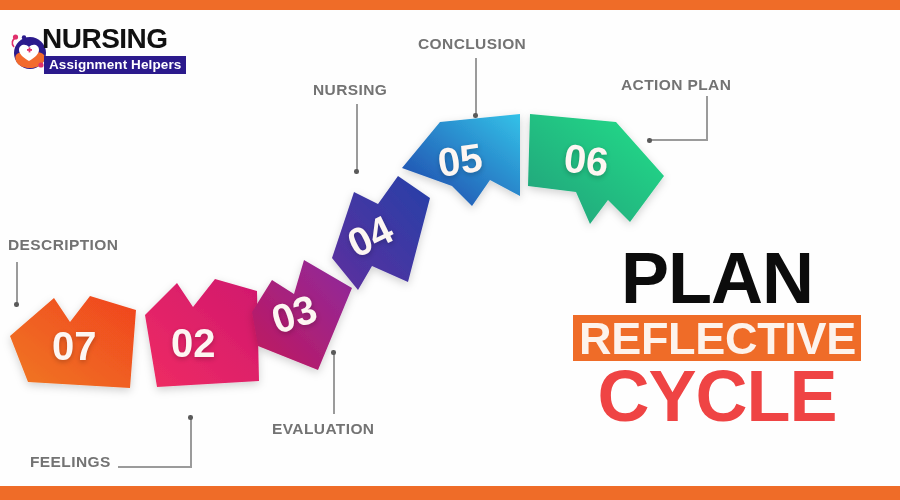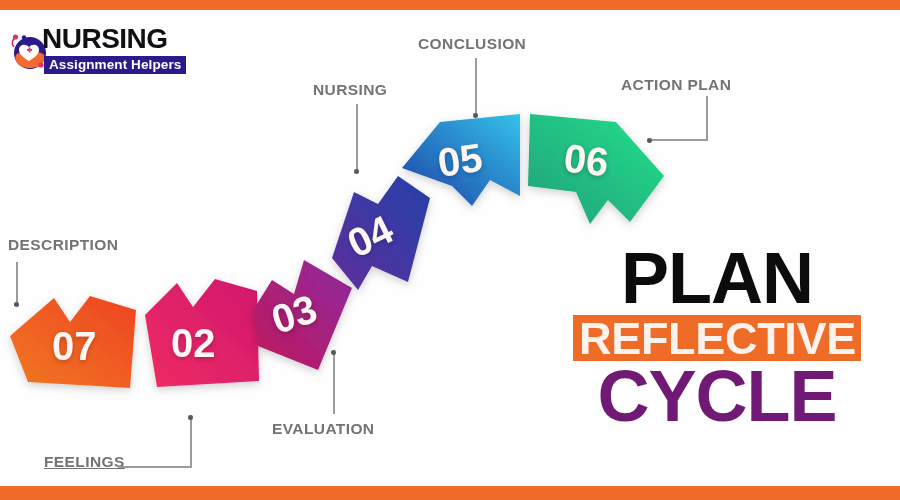--- a/index.html
+++ b/index.html
@@ -43,21 +43,21 @@
   .conn-v{width:1.6px;}
   .conn-h{height:1.6px;}
   .dot{position:absolute;width:4.5px;height:4.5px;border-radius:50%;background:#5a5a5a;}
 
   
   #title{position:absolute;left:534px;top:244px;width:366px;}
   .t-line{font-weight:bold;line-height:0.96;}
   #t-gibbs{font-size:72px;color:#0c0c0c;letter-spacing:-1px;}
   #t-reflect-wrap{background:#ef6c28;display:inline-block;padding:1px 5px 0 6px;margin-top:2px;}
   #t-reflect{font-size:45px;color:#fdf3ec;letter-spacing:-0.3px;line-height:1.0;}
-  #t-cycle{font-size:72px;color:#701a75;letter-spacing:-1px;margin-top:1px;}
+  #t-cycle{font-size:72px;color:#ef4444;letter-spacing:-1px;margin-top:1px;}
 </style>
 </head>
 <body>
 
 <div id="stage">
 
   <div class="bar-top"></div>
   <div class="bar-bottom"></div>
 
   <div id="logo">
@@ -172,21 +172,21 @@
       </defs>
       <path filter="url(#sh6)" fill="url(#g6)" d="M6 6 L92 14 L140 68 L106 114 L84 92 L66 116 L52 84 L4 78 Z"></path>
     </svg>
     <div class="num" style="left:40px;top:30px;font-size:40px;transform:rotate(6deg);">06</div>
   </div>
 
   <div class="lbl lbl-lg" style="left:8px;top:236px;">DESCRIPTION</div>
   <div class="conn conn-v" style="left:16px;top:262px;height:42px;"></div>
   <div class="dot" style="left:14px;top:302px;"></div>
 
-  <div class="lbl lbl-lg" style="left:44px;top:453px;text-decoration:underline;">FEELINGS</div>
+  <div class="lbl lbl-lg" style="left:30px;top:453px;">FEELINGS</div>
   <div class="conn conn-h" style="left:118px;top:466px;width:74px;"></div>
   <div class="conn conn-v" style="left:190px;top:418px;height:49px;"></div>
   <div class="dot" style="left:188px;top:415px;"></div>
 
   <div class="lbl lbl-lg" style="left:272px;top:420px;">EVALUATION</div>
   <div class="conn conn-v" style="left:333px;top:352px;height:62px;"></div>
   <div class="dot" style="left:331px;top:350px;"></div>
 
   <div class="lbl lbl-lg" style="left:313px;top:81px;">NURSING</div>
   <div class="conn conn-v" style="left:356px;top:104px;height:68px;"></div>

